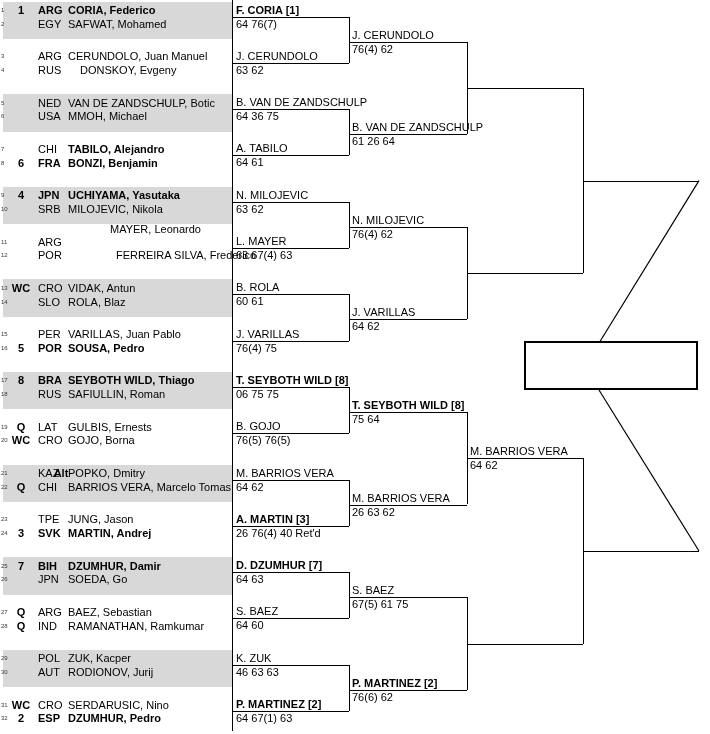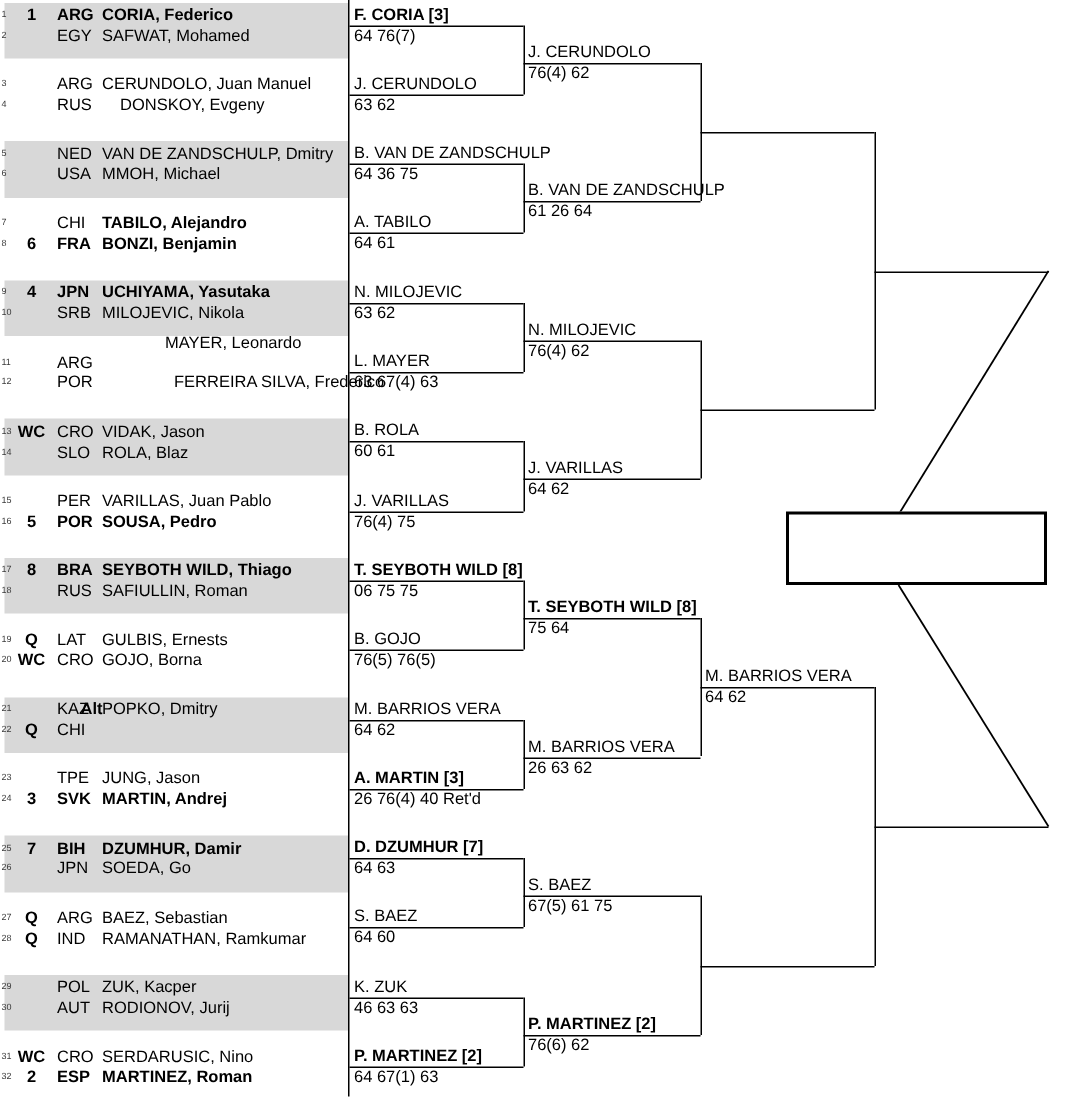--- a/index.html
+++ b/index.html
@@ -48,21 +48,21 @@
     <div class="t seed" style="left: 8px; top: 50.3px;"></div>
     <div class="t" style="left: 38px; top: 50.3px;">ARG</div>
     <div class="t" style="left: 68px; top: 50.3px;">CERUNDOLO, Juan Manuel</div>
     <div class="t num" style="left: 1px; top: 64px;">4</div>
     <div class="t seed" style="left: 8px; top: 64px;"></div>
     <div class="t" style="left: 38px; top: 64px;">RUS</div>
     <div class="t" style="left: 68px; top: 64px; margin-left: 12px;">DONSKOY, Evgeny</div>
     <div class="t num" style="left: 1px; top: 96.6px;">5</div>
     <div class="t seed" style="left: 8px; top: 96.6px;"></div>
     <div class="t" style="left: 38px; top: 96.6px;">NED</div>
-    <div class="t" style="left: 68px; top: 96.6px;">VAN DE ZANDSCHULP, Dmitry</div>
+    <div class="t" style="left: 68px; top: 96.6px;">VAN DE ZANDSCHULP, Botic</div>
     <div class="t num" style="left: 1px; top: 110.3px;">6</div>
     <div class="t seed" style="left: 8px; top: 110.3px;"></div>
     <div class="t" style="left: 38px; top: 110.3px;">USA</div>
     <div class="t" style="left: 68px; top: 110.3px;">MMOH, Michael</div>
     <div class="t num" style="left: 1px; top: 142.9px;">7</div>
     <div class="t seed" style="left: 8px; top: 142.9px;"></div>
     <div class="t" style="left: 38px; top: 142.9px;">CHI</div>
     <div class="t" style="left: 68px; top: 142.9px; font-weight: bold;">TABILO, Alejandro</div>
     <div class="t num" style="left: 1px; top: 156.6px;">8</div>
     <div class="t seed" style="left: 8px; top: 156.6px;">6</div>
@@ -80,21 +80,21 @@
     <div class="t seed" style="left: 8px; top: 235.5px;"></div>
     <div class="t" style="left: 38px; top: 235.5px;">ARG</div>
     <div class="t" style="left: 68px; top: 223px; margin-left: 42px;">MAYER, Leonardo</div>
     <div class="t num" style="left: 1px; top: 249.2px;">12</div>
     <div class="t seed" style="left: 8px; top: 249.2px;"></div>
     <div class="t" style="left: 38px; top: 249.2px;">POR</div>
     <div class="t" style="left: 68px; top: 249.2px; padding-left: 48px;">FERREIRA SILVA, Frederico</div>
     <div class="t num" style="left: 1px; top: 281.8px;">13</div>
     <div class="t seed" style="left: 8px; top: 281.8px;">WC</div>
     <div class="t" style="left: 38px; top: 281.8px;">CRO</div>
-    <div class="t" style="left: 68px; top: 281.8px;">VIDAK, Jason</div>
+    <div class="t" style="left: 68px; top: 281.8px;">VIDAK, Antun</div>
     <div class="t num" style="left: 1px; top: 295.5px;">14</div>
     <div class="t seed" style="left: 8px; top: 295.5px;"></div>
     <div class="t" style="left: 38px; top: 295.5px;">SLO</div>
     <div class="t" style="left: 68px; top: 295.5px;">ROLA, Blaz</div>
     <div class="t num" style="left: 1px; top: 328.1px;">15</div>
     <div class="t seed" style="left: 8px; top: 328.1px;"></div>
     <div class="t" style="left: 38px; top: 328.1px;">PER</div>
     <div class="t" style="left: 68px; top: 328.1px;">VARILLAS, Juan Pablo</div>
     <div class="t num" style="left: 1px; top: 341.8px;">16</div>
     <div class="t seed" style="left: 8px; top: 341.8px;">5</div>
@@ -116,20 +116,21 @@
     <div class="t seed" style="left: 8px; top: 434.4px;">WC</div>
     <div class="t" style="left: 38px; top: 434.4px;">CRO</div>
     <div class="t" style="left: 68px; top: 434.4px;">GOJO, Borna</div>
     <div class="t num" style="left: 1px; top: 467px;">21</div>
     <div class="t seed" style="left: 8px; top: 467px; margin-left: 40px;">Alt</div>
     <div class="t" style="left: 38px; top: 467px;">KAZ</div>
     <div class="t" style="left: 68px; top: 467px;">POPKO, Dmitry</div>
     <div class="t num" style="left: 1px; top: 480.7px;">22</div>
     <div class="t seed" style="left: 8px; top: 480.7px;">Q</div>
     <div class="t" style="left: 38px; top: 480.7px;">CHI</div>
+    <div class="t" style="left: 68px; top: 480.7px;">BARRIOS VERA, Marcelo Tomas</div>
     <div class="t num" style="left: 1px; top: 513.3px;">23</div>
     <div class="t seed" style="left: 8px; top: 513.3px;"></div>
     <div class="t" style="left: 38px; top: 513.3px;">TPE</div>
     <div class="t" style="left: 68px; top: 513.3px;">JUNG, Jason</div>
     <div class="t num" style="left: 1px; top: 527px;">24</div>
     <div class="t seed" style="left: 8px; top: 527px;">3</div>
     <div class="t b" style="left: 38px; top: 527px;">SVK</div>
     <div class="t b" style="left: 68px; top: 527px;">MARTIN, Andrej</div>
     <div class="t num" style="left: 1px; top: 559.6px;">25</div>
     <div class="t seed" style="left: 8px; top: 559.6px;">7</div>
@@ -155,23 +156,23 @@
     <div class="t seed" style="left: 8px; top: 665.9px;"></div>
     <div class="t" style="left: 38px; top: 665.9px;">AUT</div>
     <div class="t" style="left: 68px; top: 665.9px;">RODIONOV, Jurij</div>
     <div class="t num" style="left: 1px; top: 698.5px;">31</div>
     <div class="t seed" style="left: 8px; top: 698.5px;">WC</div>
     <div class="t" style="left: 38px; top: 698.5px;">CRO</div>
     <div class="t" style="left: 68px; top: 698.5px;">SERDARUSIC, Nino</div>
     <div class="t num" style="left: 1px; top: 712.2px;">32</div>
     <div class="t seed" style="left: 8px; top: 712.2px;">2</div>
     <div class="t b" style="left: 38px; top: 712.2px;">ESP</div>
-    <div class="t b" style="left: 68px; top: 712.2px;">MARTINEZ, Roman</div>
+    <div class="t b" style="left: 68px; top: 712.2px;">DZUMHUR, Pedro</div>
     <div class="hl" style="left: 233px; top: 16.5px; width: 116px;"></div>
-    <div class="t b" style="left: 236px; top: 3.5px;">F. CORIA [3]</div>
+    <div class="t b" style="left: 236px; top: 3.5px;">F. CORIA [1]</div>
     <div class="t" style="left: 236px; top: 17.5px;">64 76(7)</div>
     <div class="hl" style="left: 233px; top: 62.8px; width: 116px;"></div>
     <div class="t" style="left: 236px; top: 49.8px;">J. CERUNDOLO</div>
     <div class="t" style="left: 236px; top: 63.8px;">63 62</div>
     <div class="hl" style="left: 233px; top: 109.1px; width: 116px;"></div>
     <div class="t" style="left: 236px; top: 96.1px;">B. VAN DE ZANDSCHULP</div>
     <div class="t" style="left: 236px; top: 110.1px;">64 36 75</div>
     <div class="hl" style="left: 233px; top: 155.4px; width: 116px;"></div>
     <div class="t" style="left: 236px; top: 142.4px;">A. TABILO</div>
     <div class="t" style="left: 236px; top: 156.4px;">64 61</div>

